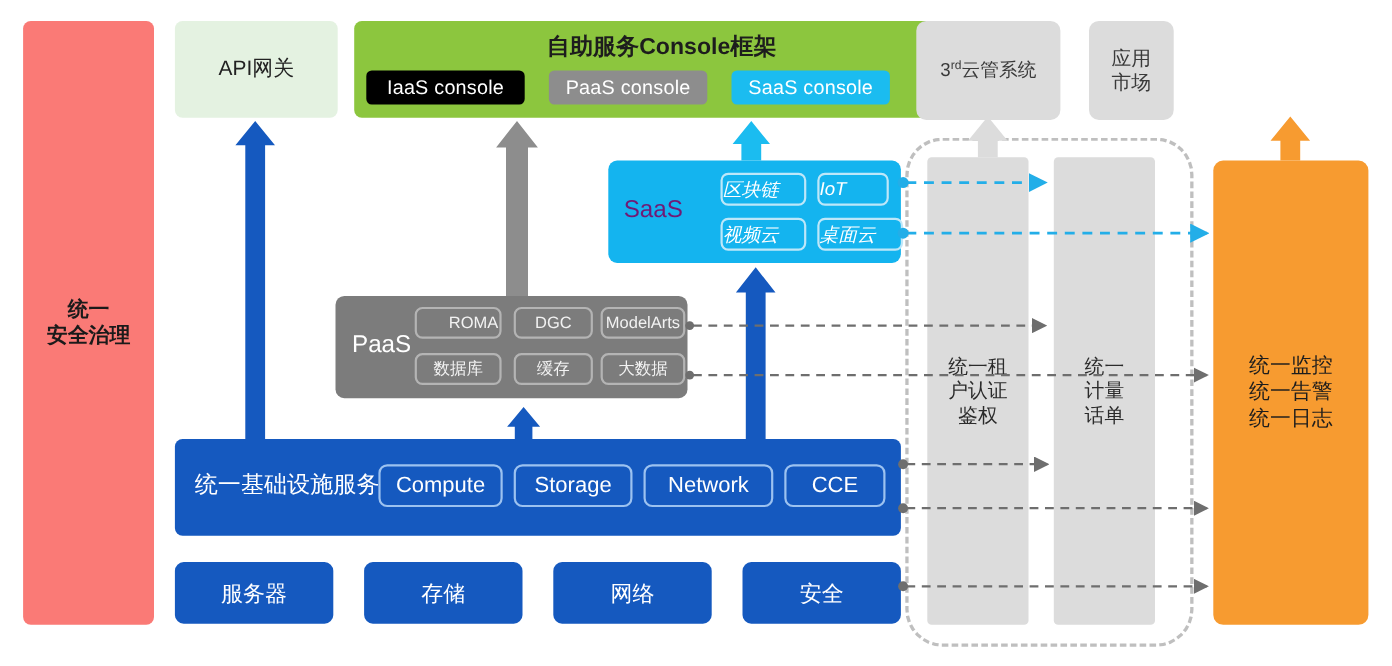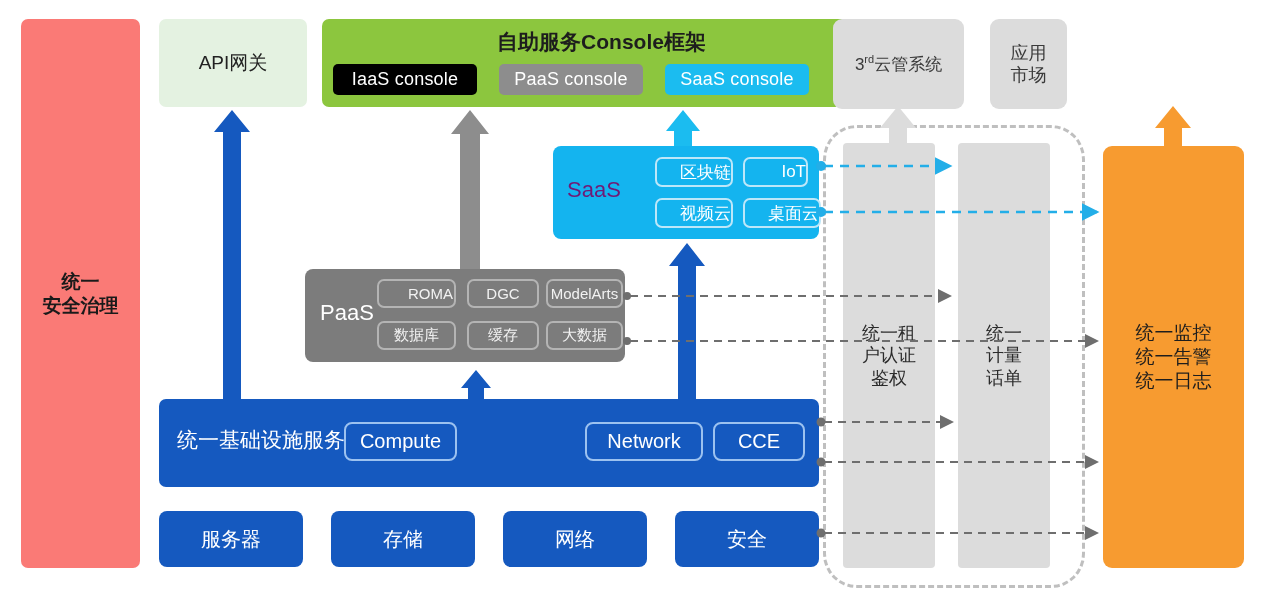--- a/index.html
+++ b/index.html
@@ -66,22 +66,22 @@
   }
 
   
   #saas-block{
     left:553px;top:146px;width:266px;height:93px;
     background:#14B4EF;border-radius:8px;display:block;
   }
   #saas-label{position:absolute;left:14px;top:31px;color:#701a75;font-size:22px;}
   .saas-chip{
     position:absolute;height:30px;border:2px solid #BDE7F9;border-radius:7px;
-    display:flex;align-items:center;justify-content:flex-end;
-    color:#ffffff;font-size:17px;box-sizing:border-box;
+    display:flex;align-items:center;justify-content:flex-start;
+    color:#ffffff;font-size:17px;box-sizing:border-box;font-style:italic;
   }
   #saas-chip-0{left:102px;top:11px;width:78px;}
   #saas-chip-1{left:190px;top:11px;width:65px;}
   #saas-chip-2{left:102px;top:52px;width:78px;}
   #saas-chip-3{left:190px;top:52px;width:78px;}
 
   
   #paas-block{
     left:305px;top:269px;width:320px;height:93px;
     background:#7C7C7C;border-radius:8px;display:block;
@@ -238,20 +238,23 @@
   <div class="box" id="ops-bar">
     <span class="lbl">统一监控
 统一告警
 统一日志</span>
   </div>
 
   <div class="box" id="iaas-bar">
     <div id="iaas-label">统一基础设施服务</div>
     <div class="iaas-chip" id="iaas-chip-0">
         <span>Compute</span>
+      </div>
+    <div class="iaas-chip" id="iaas-chip-1">
+        <span>Storage</span>
       </div>
     <div class="iaas-chip" id="iaas-chip-3">
         <span>CCE</span>
       </div>
     <div class="iaas-chip" id="iaas-chip-2">
         <span>Network</span>
       </div>
   </div>
 
   <div class="hw-box" id="hw-0">

